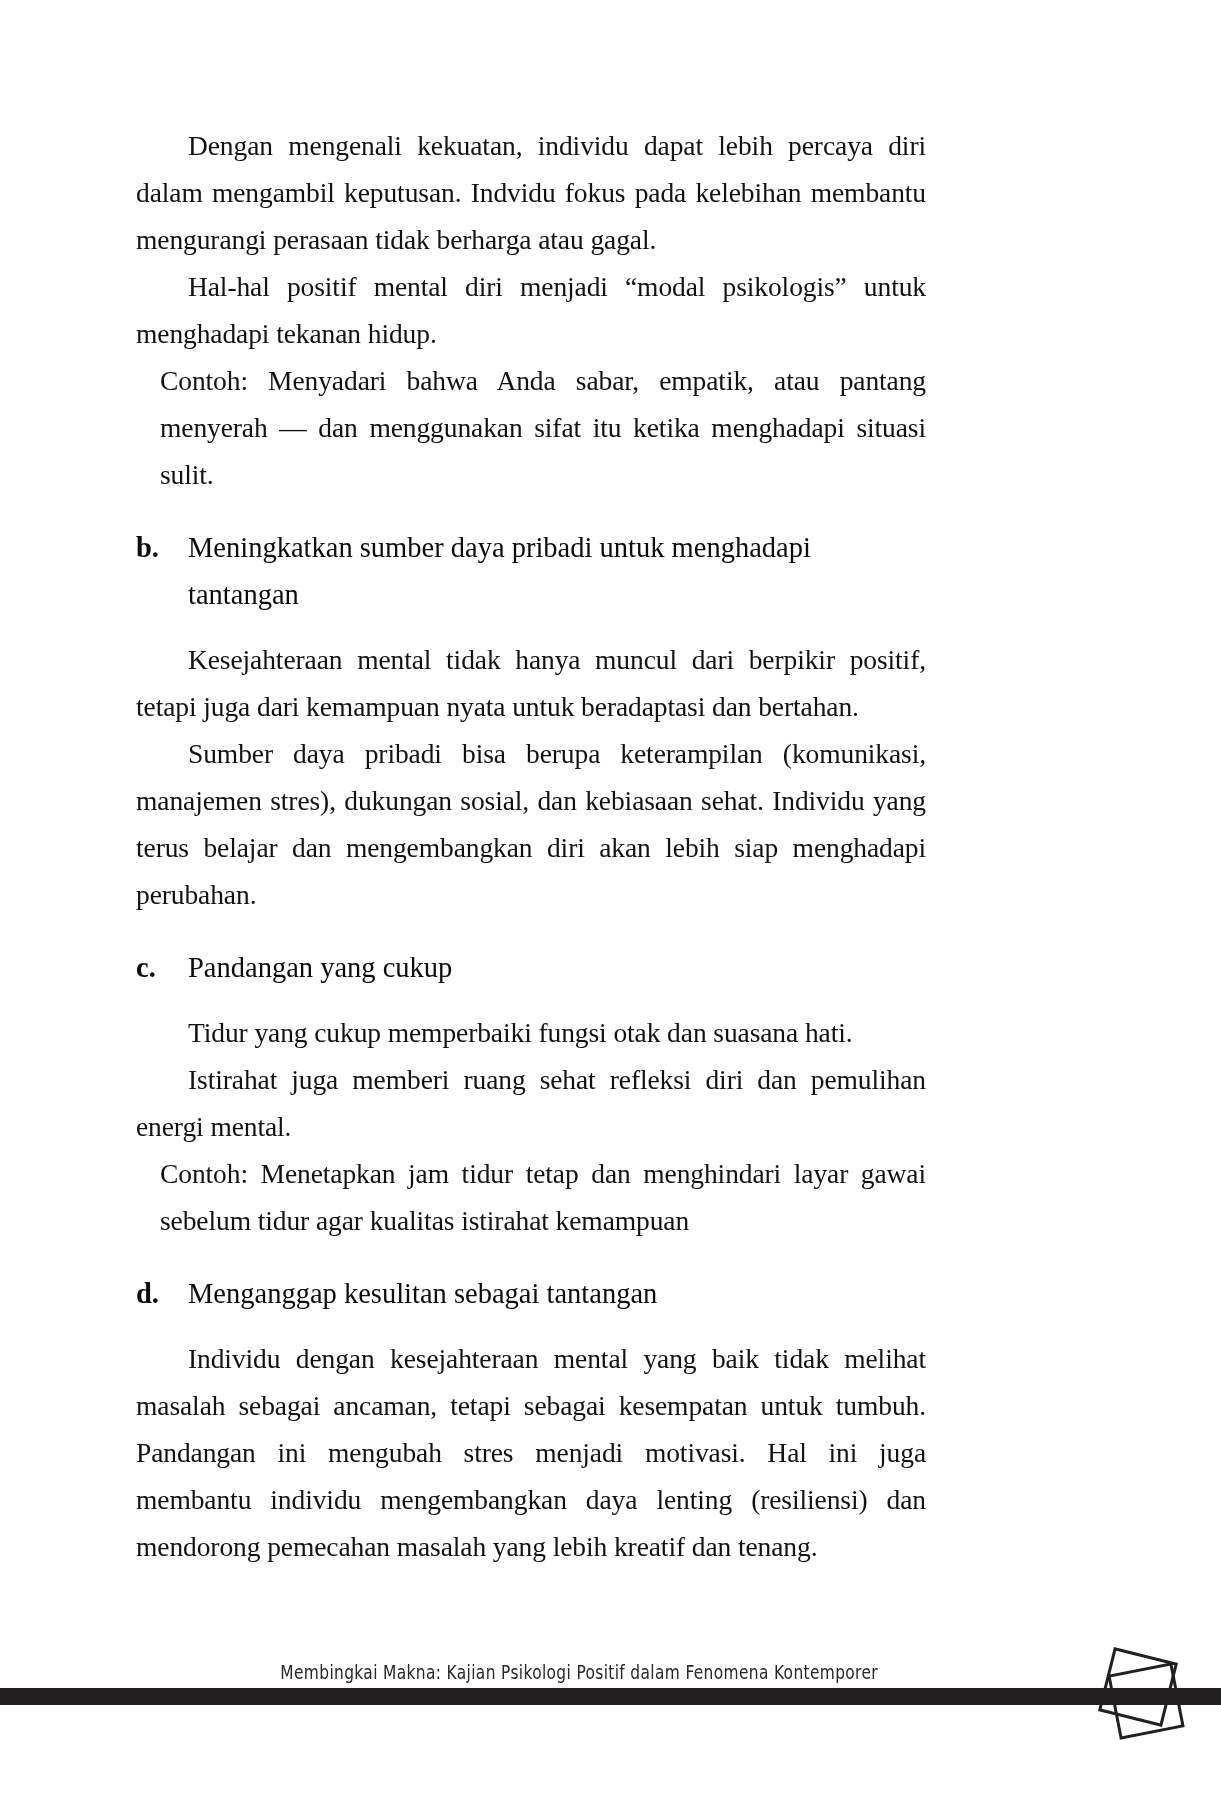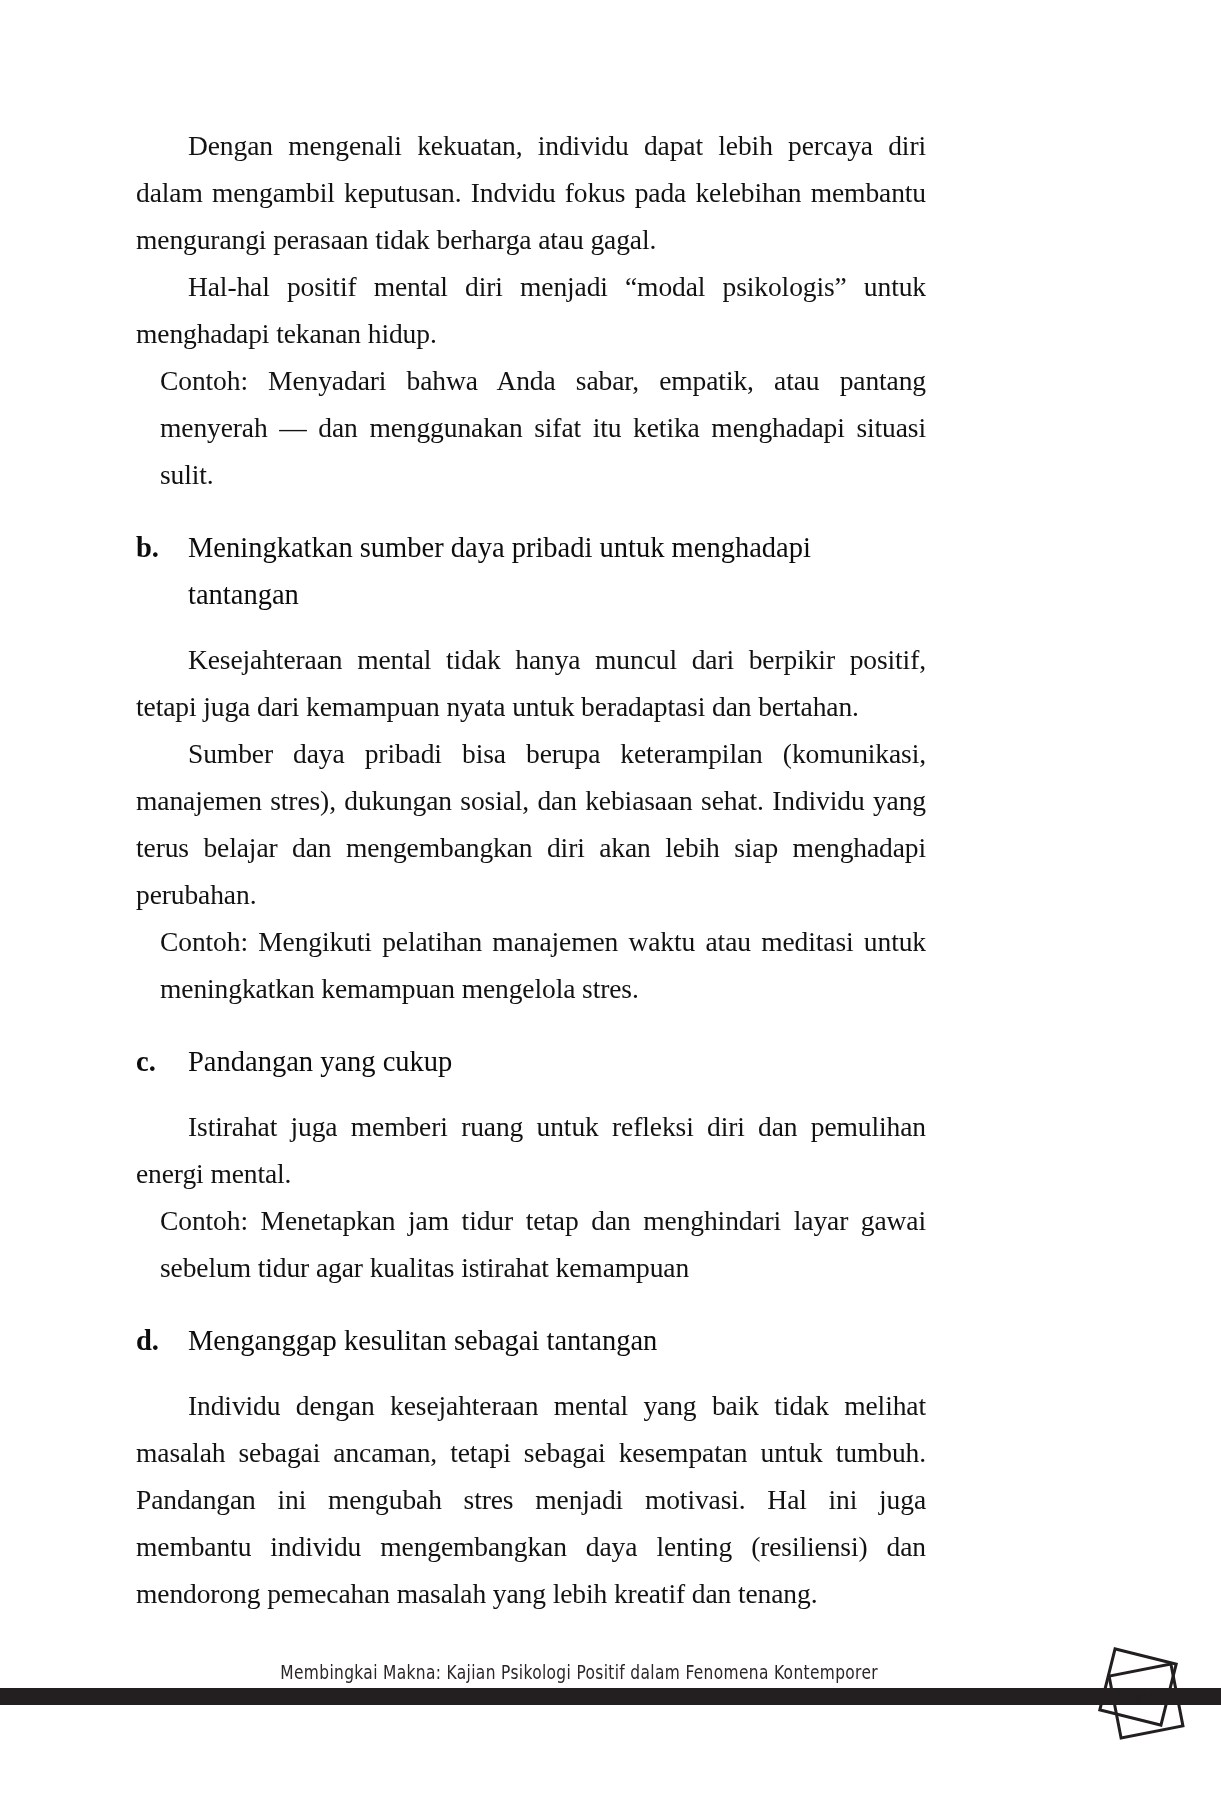--- a/index.html
+++ b/index.html
@@ -161,30 +161,30 @@
 
     <div class="heading">
       <span class="marker">b.</span>
       <span class="htext">Meningkatkan sumber daya pribadi untuk menghadapi tantangan</span>
     </div>
 
     <p class="para indent">Kesejahteraan mental tidak hanya muncul dari berpikir positif, tetapi juga dari kemampuan nyata untuk beradaptasi dan bertahan.</p>
 
     <p class="para indent">Sumber daya pribadi bisa berupa keterampilan (komunikasi, manajemen stres), dukungan sosial, dan kebiasaan sehat. Individu yang terus belajar dan mengembangkan diri akan lebih siap menghadapi perubahan.</p>
 
-    <p class="para flush">Contoh: Mengikuti pelatihan manajemen waktu atau meditasi untuk meningkatkan kemampuan mengelola stres.</p>
 
     <div class="heading">
       <span class="marker">c.</span>
       <span class="htext">Pandangan yang cukup</span>
     </div>
 
 
-
-    <p class="para indent">Istirahat juga memberi ruang untuk refleksi diri dan pemulihan energi mental.</p>
+    <p class="para indent">Tidur yang cukup memperbaiki fungsi otak dan suasana hati.</p>
+
+    <p class="para indent">Istirahat juga memberi ruang sehat refleksi diri dan pemulihan energi mental.</p>
 
     <p class="para flush">Contoh: Menetapkan jam tidur tetap dan menghindari layar gawai sebelum tidur agar kualitas istirahat kemampuan</p>
 
     <div class="heading">
       <span class="marker">d.</span>
       <span class="htext">Menganggap kesulitan sebagai tantangan</span>
     </div>
 
     <p class="para indent">Individu dengan kesejahteraan mental yang baik tidak melihat masalah sebagai ancaman, tetapi sebagai kesempatan untuk tumbuh. Pandangan ini mengubah stres menjadi motivasi. Hal ini juga membantu individu mengembangkan daya lenting (resiliensi) dan mendorong pemecahan masalah yang lebih kreatif dan tenang.</p>
 

